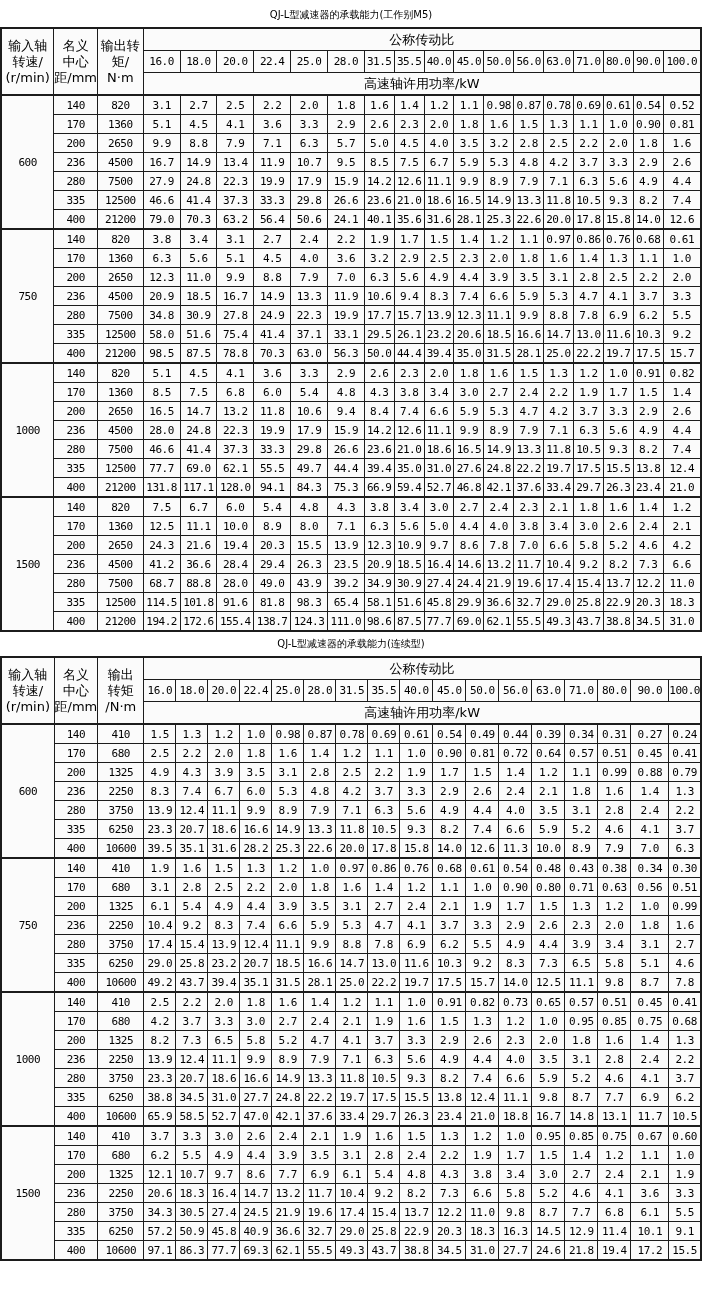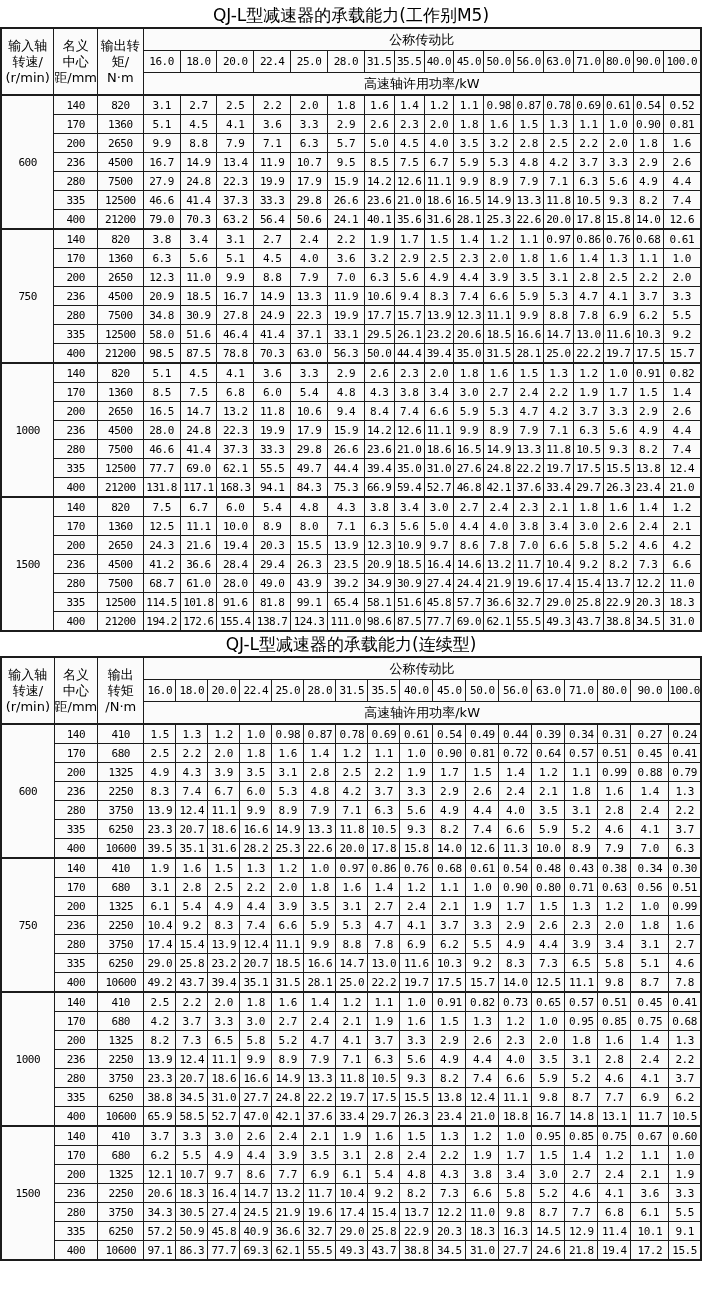--- a/index.html
+++ b/index.html
@@ -5,21 +5,21 @@
   html, body { margin: 0; padding: 0; background: #ffffff; }
   body {
     width: 702px; height: 1291px; overflow: hidden;
     font-family: "DejaVu Sans", "Liberation Sans", sans-serif;
     color: #000;
     -webkit-font-smoothing: none;
   }
   .page { width: 702px; padding-top: 5px; }
   .tbl-title {
     text-align: center;
-    font-size: 17px;
+    font-size: 10px;
     line-height: 16px;
     margin: 2px 0 4px 0;
     color: #000;
     white-space: nowrap;
   }
   .tbl-block + .tbl-block { margin-top: 4px; }
   table.spec {
     border-collapse: collapse;
     table-layout: fixed;
     margin: 0 auto;
@@ -35,21 +35,21 @@
     overflow: hidden;
     background: #fbfbfb;
   }
   
   table.spec th.cjk {
     font-size: 13px;
     line-height: 16px;
     white-space: pre-line;
     font-family: "DejaVu Sans", "Liberation Sans", sans-serif;
   }
-  table.spec tr.hdr-row th { height: 21px; border-radius: 18px; }
+  table.spec tr.hdr-row th { height: 21px; }
   
   table.spec .num {
     font-size: 11px;
     font-family: "DejaVu Sans Mono", "Liberation Mono", monospace;
     white-space: nowrap;
     letter-spacing: -0.5px;
   }
   table.spec tbody td { height: 18px; }
   table.spec tr.group-start > td { border-top: 2px solid #1c1c1c; }
   table.spec thead tr:last-child th { border-bottom: 1px solid #1c1c1c; }
@@ -373,21 +373,21 @@
             <td class="num">7.8</td>
             <td class="num">6.9</td>
             <td class="num">6.2</td>
             <td class="num">5.5</td>
           </tr>
           <tr>
             <td class="num">335</td>
             <td class="num">12500</td>
             <td class="num">58.0</td>
             <td class="num">51.6</td>
-            <td class="num">46.4</td>
+            <td class="num">75.4</td>
             <td class="num">41.4</td>
             <td class="num">37.1</td>
             <td class="num">33.1</td>
             <td class="num">29.5</td>
             <td class="num">26.1</td>
             <td class="num">23.2</td>
             <td class="num">20.6</td>
             <td class="num">18.5</td>
             <td class="num">16.6</td>
             <td class="num">14.7</td>
@@ -542,21 +542,21 @@
             <td class="num">17.5</td>
             <td class="num">15.5</td>
             <td class="num">13.8</td>
             <td class="num">12.4</td>
           </tr>
           <tr>
             <td class="num">400</td>
             <td class="num">21200</td>
             <td class="num">131.8</td>
             <td class="num">117.1</td>
-            <td class="num">168.3</td>
+            <td class="num">128.0</td>
             <td class="num">94.1</td>
             <td class="num">84.3</td>
             <td class="num">75.3</td>
             <td class="num">66.9</td>
             <td class="num">59.4</td>
             <td class="num">52.7</td>
             <td class="num">46.8</td>
             <td class="num">42.1</td>
             <td class="num">37.6</td>
             <td class="num">33.4</td>
@@ -647,21 +647,21 @@
             <td class="num">10.4</td>
             <td class="num">9.2</td>
             <td class="num">8.2</td>
             <td class="num">7.3</td>
             <td class="num">6.6</td>
           </tr>
           <tr>
             <td class="num">280</td>
             <td class="num">7500</td>
             <td class="num">68.7</td>
-            <td class="num">61.0</td>
+            <td class="num">88.8</td>
             <td class="num">28.0</td>
             <td class="num">49.0</td>
             <td class="num">43.9</td>
             <td class="num">39.2</td>
             <td class="num">34.9</td>
             <td class="num">30.9</td>
             <td class="num">27.4</td>
             <td class="num">24.4</td>
             <td class="num">21.9</td>
             <td class="num">19.6</td>
@@ -671,26 +671,26 @@
             <td class="num">12.2</td>
             <td class="num">11.0</td>
           </tr>
           <tr>
             <td class="num">335</td>
             <td class="num">12500</td>
             <td class="num">114.5</td>
             <td class="num">101.8</td>
             <td class="num">91.6</td>
             <td class="num">81.8</td>
-            <td class="num">99.1</td>
+            <td class="num">98.3</td>
             <td class="num">65.4</td>
             <td class="num">58.1</td>
             <td class="num">51.6</td>
             <td class="num">45.8</td>
-            <td class="num">57.7</td>
+            <td class="num">29.9</td>
             <td class="num">36.6</td>
             <td class="num">32.7</td>
             <td class="num">29.0</td>
             <td class="num">25.8</td>
             <td class="num">22.9</td>
             <td class="num">20.3</td>
             <td class="num">18.3</td>
           </tr>
           <tr>
             <td class="num">400</td>

